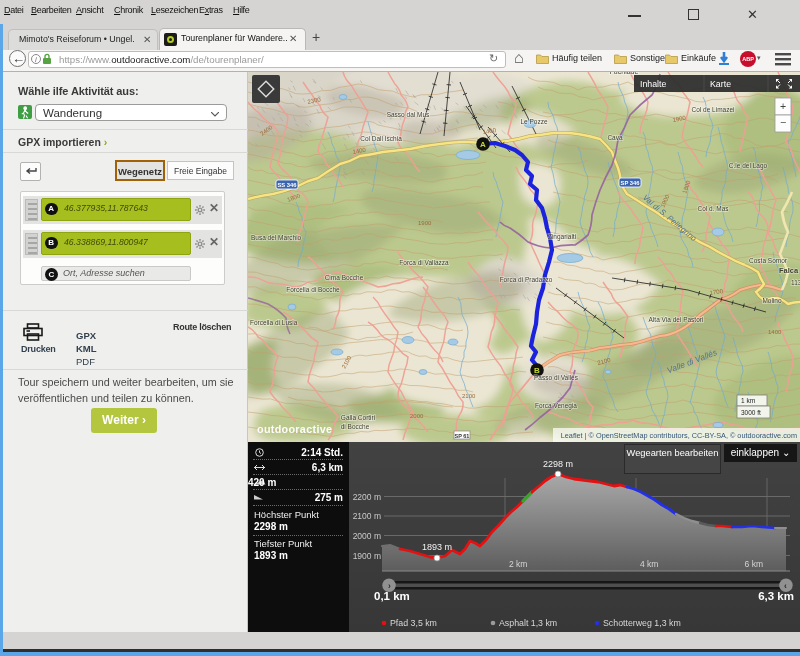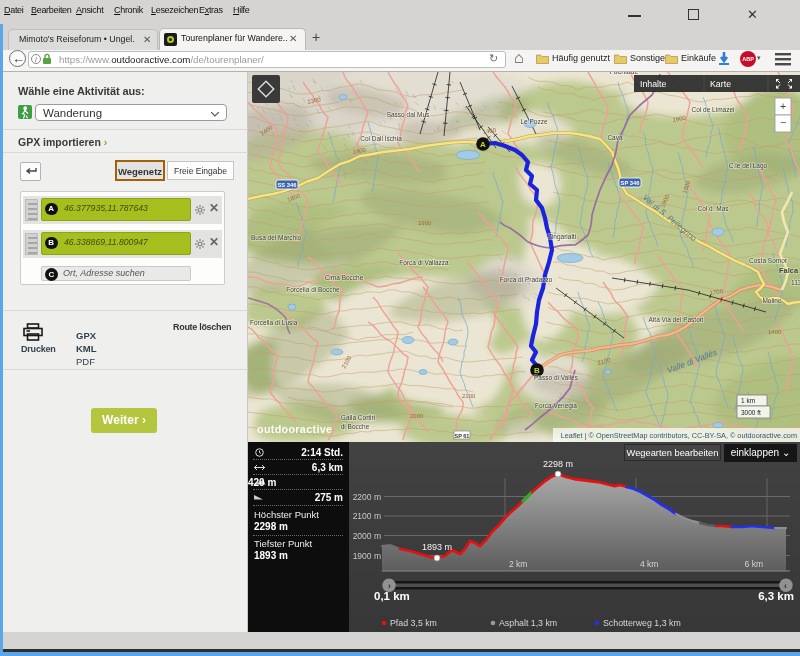--- a/index.html
+++ b/index.html
@@ -39,21 +39,21 @@
     <svg class="abs" style="left:42px;top:3px" width="10" height="12">
       <rect x="1" y="5" width="8" height="6" rx="1" fill="#57a344"></rect>
       <path d="M3,5 v-1.6 a2,2 0 0 1 4,0 V5" fill="none" stroke="#57a344" stroke-width="1.4"></path>
     </svg>
     <span class="abs" style="left:59px;top:3.5px;font-size:9.7px;color:#9a9a9a;white-space:nowrap">https://www.<b style="color:#222;font-weight:normal">outdooractive.com</b>/de/tourenplaner/</span>
     <span class="abs" style="left:489px;top:2px;font-size:11px;color:#666">↻</span>
     <span class="abs" style="left:514px;top:-1px;font-size:16px;color:#555">⌂</span>
     <svg class="abs" style="left:536px;top:3px" width="13" height="11">
       <path d="M0.5,2 h4 l1.5,1.5 h6.5 v7 h-12 z" fill="#e8c96a" stroke="#b59b43" stroke-width="0.8"></path>
     </svg>
-    <span class="abs" style="left:552px;top:3px;font-size:9px;color:#1a1a1a;white-space:nowrap">Häufig genutzt</span>
+    <span class="abs" style="left:552px;top:3px;font-size:9px;color:#1a1a1a;white-space:nowrap">Häufig teilen</span>
     <svg class="abs" style="left:614px;top:3px" width="13" height="11">
       <path d="M0.5,2 h4 l1.5,1.5 h6.5 v7 h-12 z" fill="#e8c96a" stroke="#b59b43" stroke-width="0.8"></path>
     </svg>
     <span class="abs" style="left:630px;top:3px;font-size:9px;color:#1a1a1a;white-space:nowrap">Sonstige</span>
     <svg class="abs" style="left:665px;top:3px" width="13" height="11">
       <path d="M0.5,2 h4 l1.5,1.5 h6.5 v7 h-12 z" fill="#e8c96a" stroke="#b59b43" stroke-width="0.8"></path>
     </svg>
     <span class="abs" style="left:681px;top:3px;font-size:9px;color:#1a1a1a;white-space:nowrap">Einkäufe</span>
     <svg class="abs" style="left:718px;top:1px" width="12" height="15">
       <path d="M6,1 v8 M3,6 l3,4 3,-4" stroke="#2f7fd6" stroke-width="2.6" fill="none"></path>
@@ -63,21 +63,21 @@
     <span class="abs" style="left:757px;top:4px;font-size:7px;color:#555">▾</span>
     <svg class="abs" style="left:775px;top:2.5px" width="16" height="13">
       <g fill="#4a4a4a">
         <rect y="0" width="16" height="2.4"></rect>
         <rect y="5" width="16" height="2.4"></rect>
         <rect y="10" width="16" height="2.4"></rect>
       </g>
     </svg>
   </div>
 <div class="abs" style="left:0;top:72px;width:248px;height:560px;background:#efefed;border-right:1px solid #c6c6c4">
-    <div class="abs" style="left:18px;top:13px;font-size:11px;letter-spacing:-0.1px;font-weight:bold;color:#3a3a3a">Wähle eine Aktivität aus:</div>
+    <div class="abs" style="left:18px;top:13px;font-size:11px;letter-spacing:-0.1px;font-weight:bold;color:#3a3a3a">Wähle ilfe Aktivität aus:</div>
     <svg class="abs" style="left:18px;top:33px" width="14" height="14">
       <rect width="14" height="14" rx="2" fill="#3f9e44"></rect>
       <g stroke="#fff" stroke-width="1.1" fill="none">
         <circle cx="7.2" cy="3.2" r="1.3" fill="#fff"></circle>
         <path d="M7,5 l-1.5,3 1,2.5 -1,3 M7,5 l1.8,2.5 1.4,1 M5.5,8 l-1.7,1 M8,10.5 l1.6,2.8"></path>
       </g>
     </svg>
     <div class="abs" style="left:35px;top:32px;width:192px;height:17px;background:#fff;border:1px solid #9b9b9b;border-radius:4px">
       <span class="abs" style="left:7px;top:1.5px;font-size:11.5px;color:#333">Wanderung</span>
       <svg class="abs" style="right:7px;top:7px" width="8" height="5">
@@ -140,20 +140,21 @@
         <rect x="4.5" y="11" width="11" height="6"></rect>
       </g>
       <line x1="3.5" y1="8" x2="7" y2="8" stroke="#1a1a1a" stroke-width="1.6"></line>
     </svg>
     <span class="abs" style="left:21px;top:272px;font-size:9px;letter-spacing:-0.2px;font-weight:bold;color:#33414f">Drucken</span>
     <span class="abs" style="left:76px;top:258px;font-size:9.5px;font-weight:bold;color:#33414f">GPX</span>
     <span class="abs" style="left:76px;top:271px;font-size:9.5px;font-weight:bold;color:#33414f">KML</span>
     <span class="abs" style="left:76px;top:284px;font-size:9.5px;font-weight:normal;color:#33414f">PDF</span>
     <span class="abs" style="left:173px;top:250px;font-size:9px;letter-spacing:-0.3px;font-weight:bold;color:#333;white-space:nowrap">Route löschen</span>
     <div class="abs" style="left:0;top:297px;width:248px;height:1px;background:#d8d8d6"></div>
+    <div class="abs" style="left:18px;top:303px;font-size:10.8px;color:#4a4a4a;line-height:15.5px;white-space:nowrap">Tour speichern und weiter bearbeiten, um sie<br>veröffentlichen und teilen zu können.</div>
     <div class="abs" style="left:91px;top:336px;width:66px;height:25px;background:#b4c63e;border-radius:3px;color:#fff;font-size:12px;font-weight:bold;text-align:center;line-height:25px">Weiter ›</div>
   </div>
 <div class="abs" style="left:248px;top:72px;width:552px;height:370px;overflow:hidden">
     <svg width="552" height="370" viewBox="0 0 552 370" xmlns="http://www.w3.org/2000/svg" style="position:absolute;left:0;top:0">
 <rect width="552" height="370" fill="#ebe6d3"></rect>
 <defs>
         <filter id="soft" x="-20%" y="-20%" width="140%" height="140%">
           <feGaussianBlur stdDeviation="4"></feGaussianBlur>
         </filter>
       </defs>
@@ -646,21 +647,21 @@
         <path d="M0,1 l9,4.5 H0 z" fill="#ccc"></path>
       </svg>
       <span class="abs" style="left:0;top:50px;width:95px;text-align:right;font-size:10px;font-weight:bold;color:#fff">275 m</span>
       <div class="abs" style="left:5px;top:63px;width:90px;border-top:1px dotted #6a6a6a"></div>
       <span class="abs" style="left:6px;top:67px;font-size:9.5px;color:#eee">Höchster Punkt</span>
       <span class="abs" style="left:6px;top:79px;font-size:10px;font-weight:bold;color:#fff">2298 m</span>
       <div class="abs" style="left:5px;top:92.5px;width:90px;border-top:1px dotted #6a6a6a"></div>
       <span class="abs" style="left:6px;top:96px;font-size:9.5px;color:#eee">Tiefster Punkt</span>
       <span class="abs" style="left:6px;top:108px;font-size:10px;font-weight:bold;color:#fff">1893 m</span>
     </div>
-    <div class="abs" style="left:376px;top:2px;width:97px;height:17px;background:#454545;border:1px solid #2a2a2a;color:#fff;font-size:9.3px;white-space:nowrap;text-align:center;line-height:16px">Wegearten bearbeiten</div>
+    <div class="abs" style="left:376px;top:2px;width:97px;height:30px;background:#454545;border:1px solid #2a2a2a;color:#fff;font-size:9.3px;white-space:nowrap;text-align:center;line-height:16px">Wegearten bearbeiten</div>
     <div class="abs" style="left:476px;top:2px;width:73px;height:18px;background:#161616;color:#fff;font-size:10px;text-align:center;line-height:17px">einklappen ⌄</div>
     <div class="abs" style="left:101px;top:0;width:451px;height:190px">
       <svg width="451" height="190" viewBox="0 0 451 190" xmlns="http://www.w3.org/2000/svg" style="position:absolute;left:0;top:0">
 <defs>
           <linearGradient id="ag" x1="0" y1="0" x2="0" y2="1">
             <stop offset="0" stop-color="#a9a9a9"></stop>
             <stop offset="1" stop-color="#5d5d5d"></stop>
           </linearGradient>
         </defs>
 <line x1="35" y1="54.5" x2="441" y2="54.5" stroke="#6e6e6e" stroke-width="0.9"></line>

